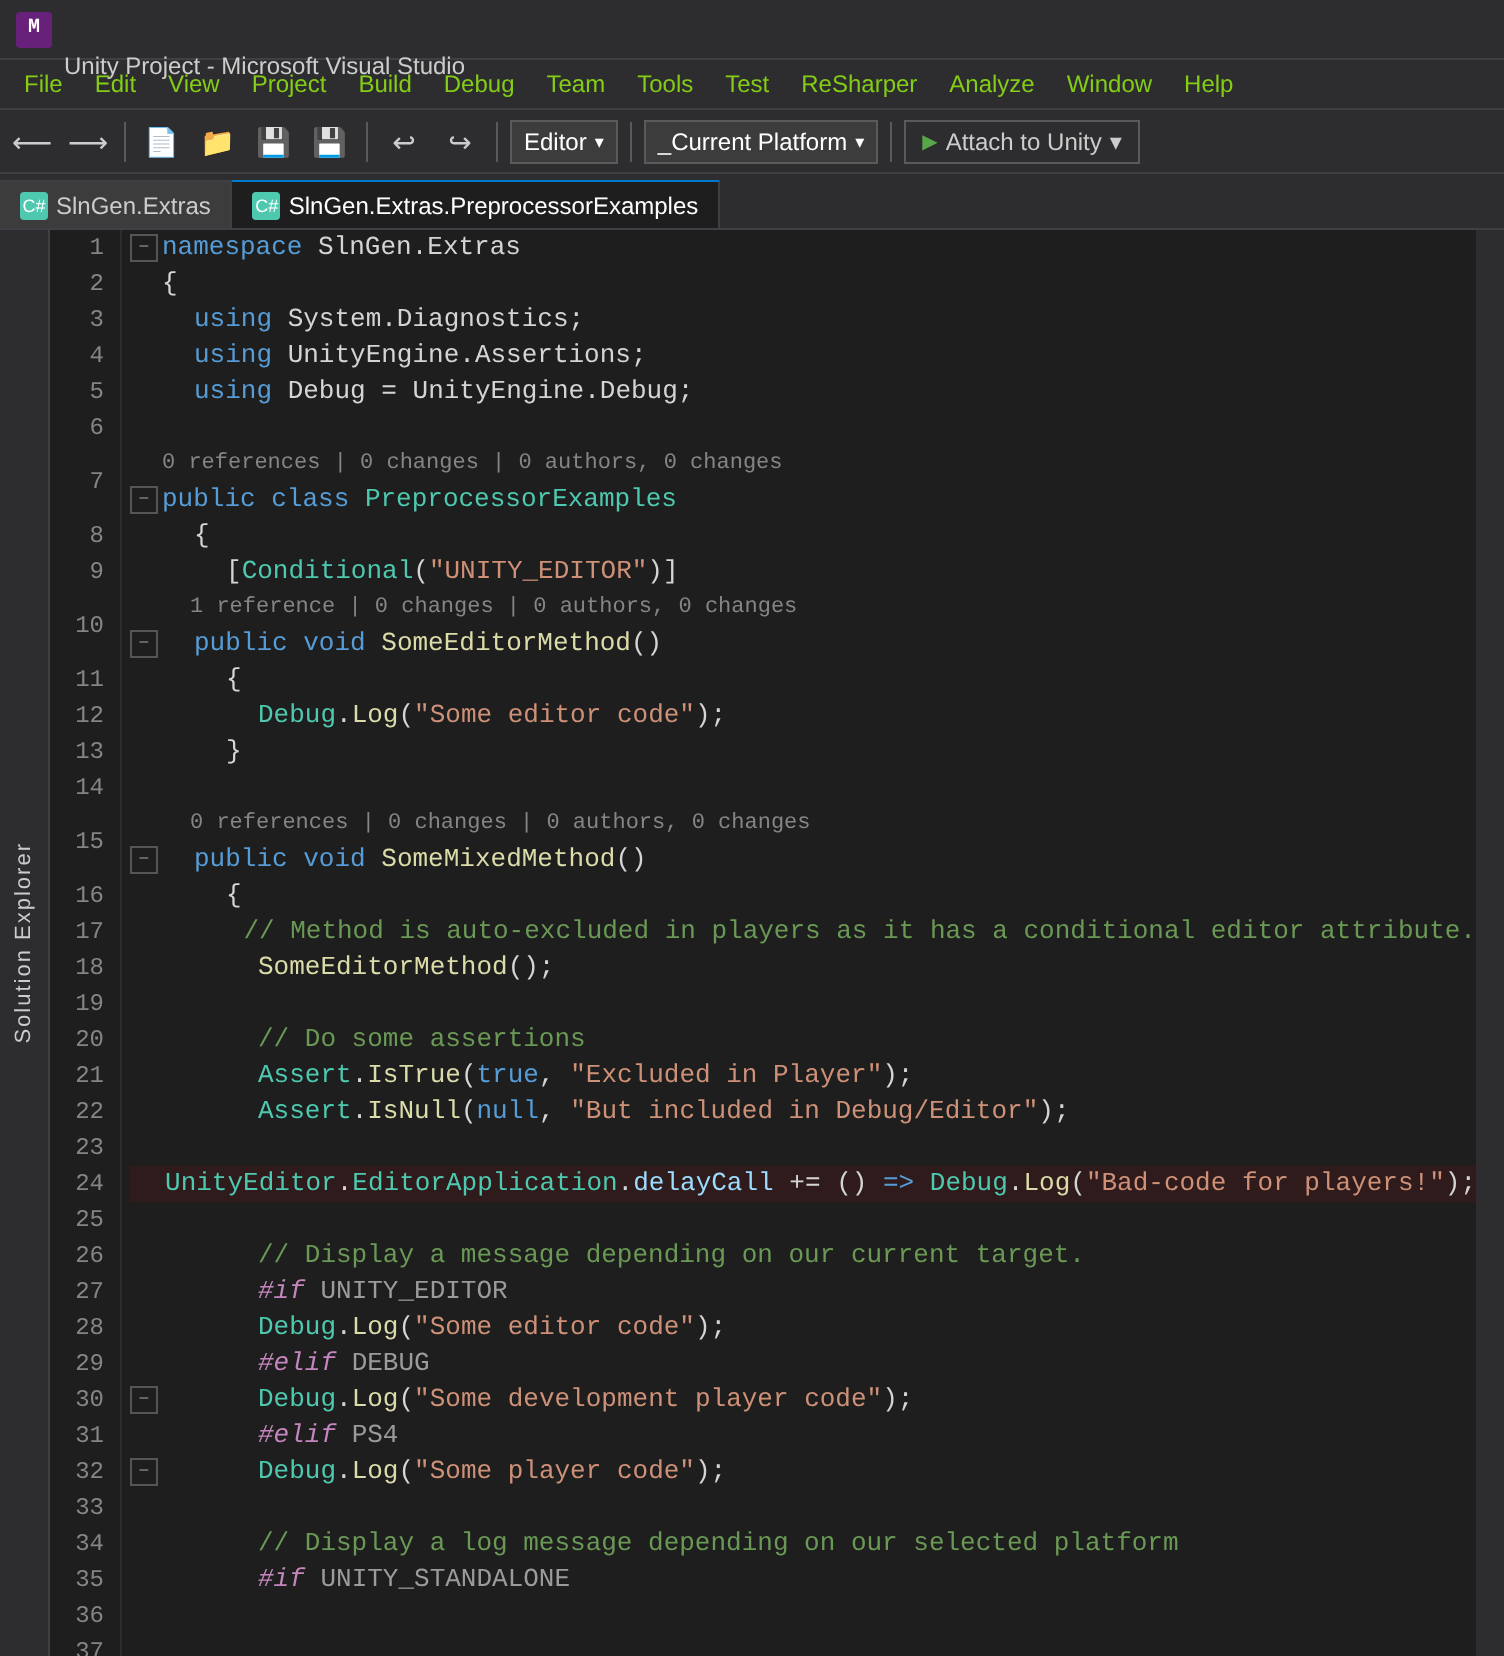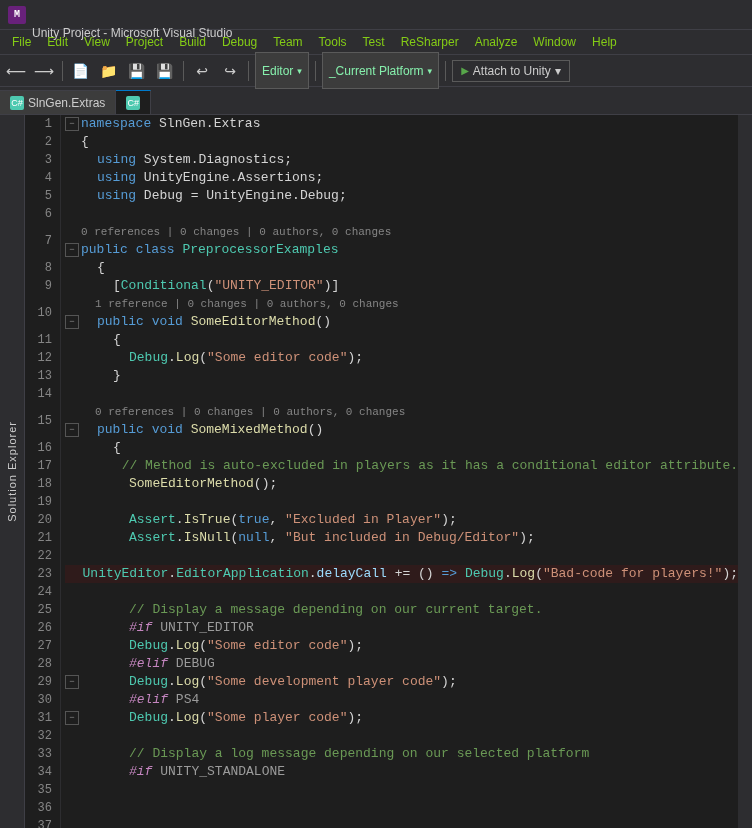--- a/index.html
+++ b/index.html
@@ -85,25 +85,25 @@
     }
     .toolbar-sep {
       width: 1px;
       height: 20px;
       background: #5a5a5a;
       margin: 0 2px;
     }
     .toolbar-dropdown {
       background: #3c3c3c;
       border: 1px solid #5a5a5a;
-      color: #86efac;
+      color: #ffffff;
       font-size: 12px;
       font-family: 'Segoe UI', sans-serif;
       padding: 2px 6px;
-      height: 37px;
+      height: 22px;
       display: flex;
       align-items: center;
       cursor: pointer;
       white-space: nowrap;
     }
     .toolbar-dropdown span.arrow {
       margin-left: 4px;
       font-size: 9px;
     }
     .attach-btn {
@@ -328,20 +328,21 @@
   </button>
 </div>
 
 <div class="tab-bar">
   <div class="tab">
     <span class="tab-icon">C#</span>
     <span>SlnGen.Extras</span>
   </div>
   <div class="tab active">
     <span class="tab-icon">C#</span>
+    <span>SlnGen.Extras.PreprocessorExamples</span>
   </div>
 </div>
 
 <div class="main-area">
 
   <div class="sidebar-left">
     <span class="sidebar-label">Solution Explorer</span>
   </div>
 
   <div class="editor-area">
@@ -500,20 +501,25 @@
 
       <div class="code-line">
         <span class="collapse-placeholder"></span>
         <span class="indent3"></span>
         <span class="method">SomeEditorMethod</span>
           <span class="punct">();</span>
       </div>
 
       <div class="code-line">&nbsp;</div>
 
+      <div class="code-line">
+        <span class="collapse-placeholder"></span>
+        <span class="indent3"></span>
+        <span class="cmt">// Do some assertions</span>
+      </div>
 
       <div class="code-line">
         <span class="collapse-placeholder"></span>
         <span class="indent3"></span>
         <span class="type">Assert</span><span class="punct">.</span><span class="method">IsTrue</span><span class="punct">(</span><span class="kw">true</span><span class="punct">,</span>&nbsp;<span class="str">"Excluded in Player"</span><span class="punct">);</span>
       </div>
 
       <div class="code-line">
         <span class="collapse-placeholder"></span>
         <span class="indent3"></span>

